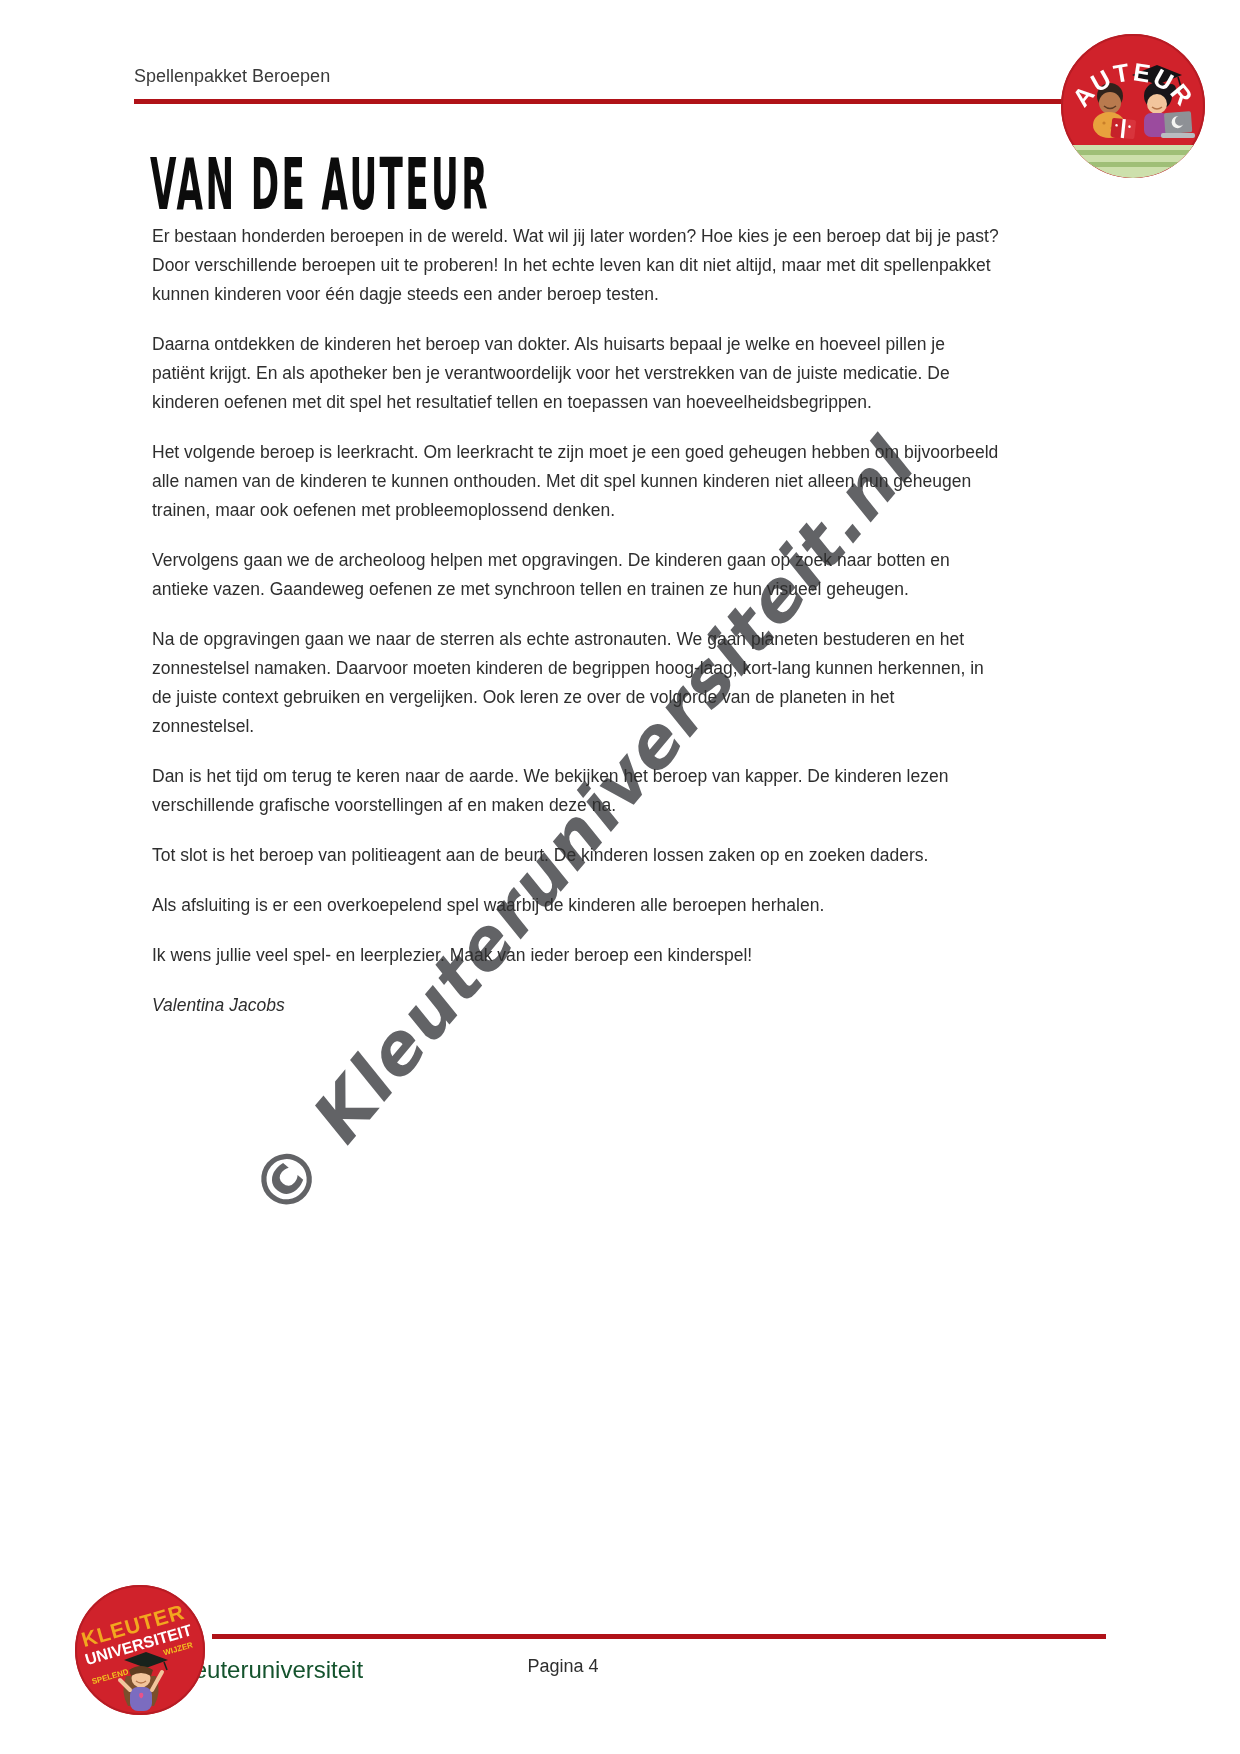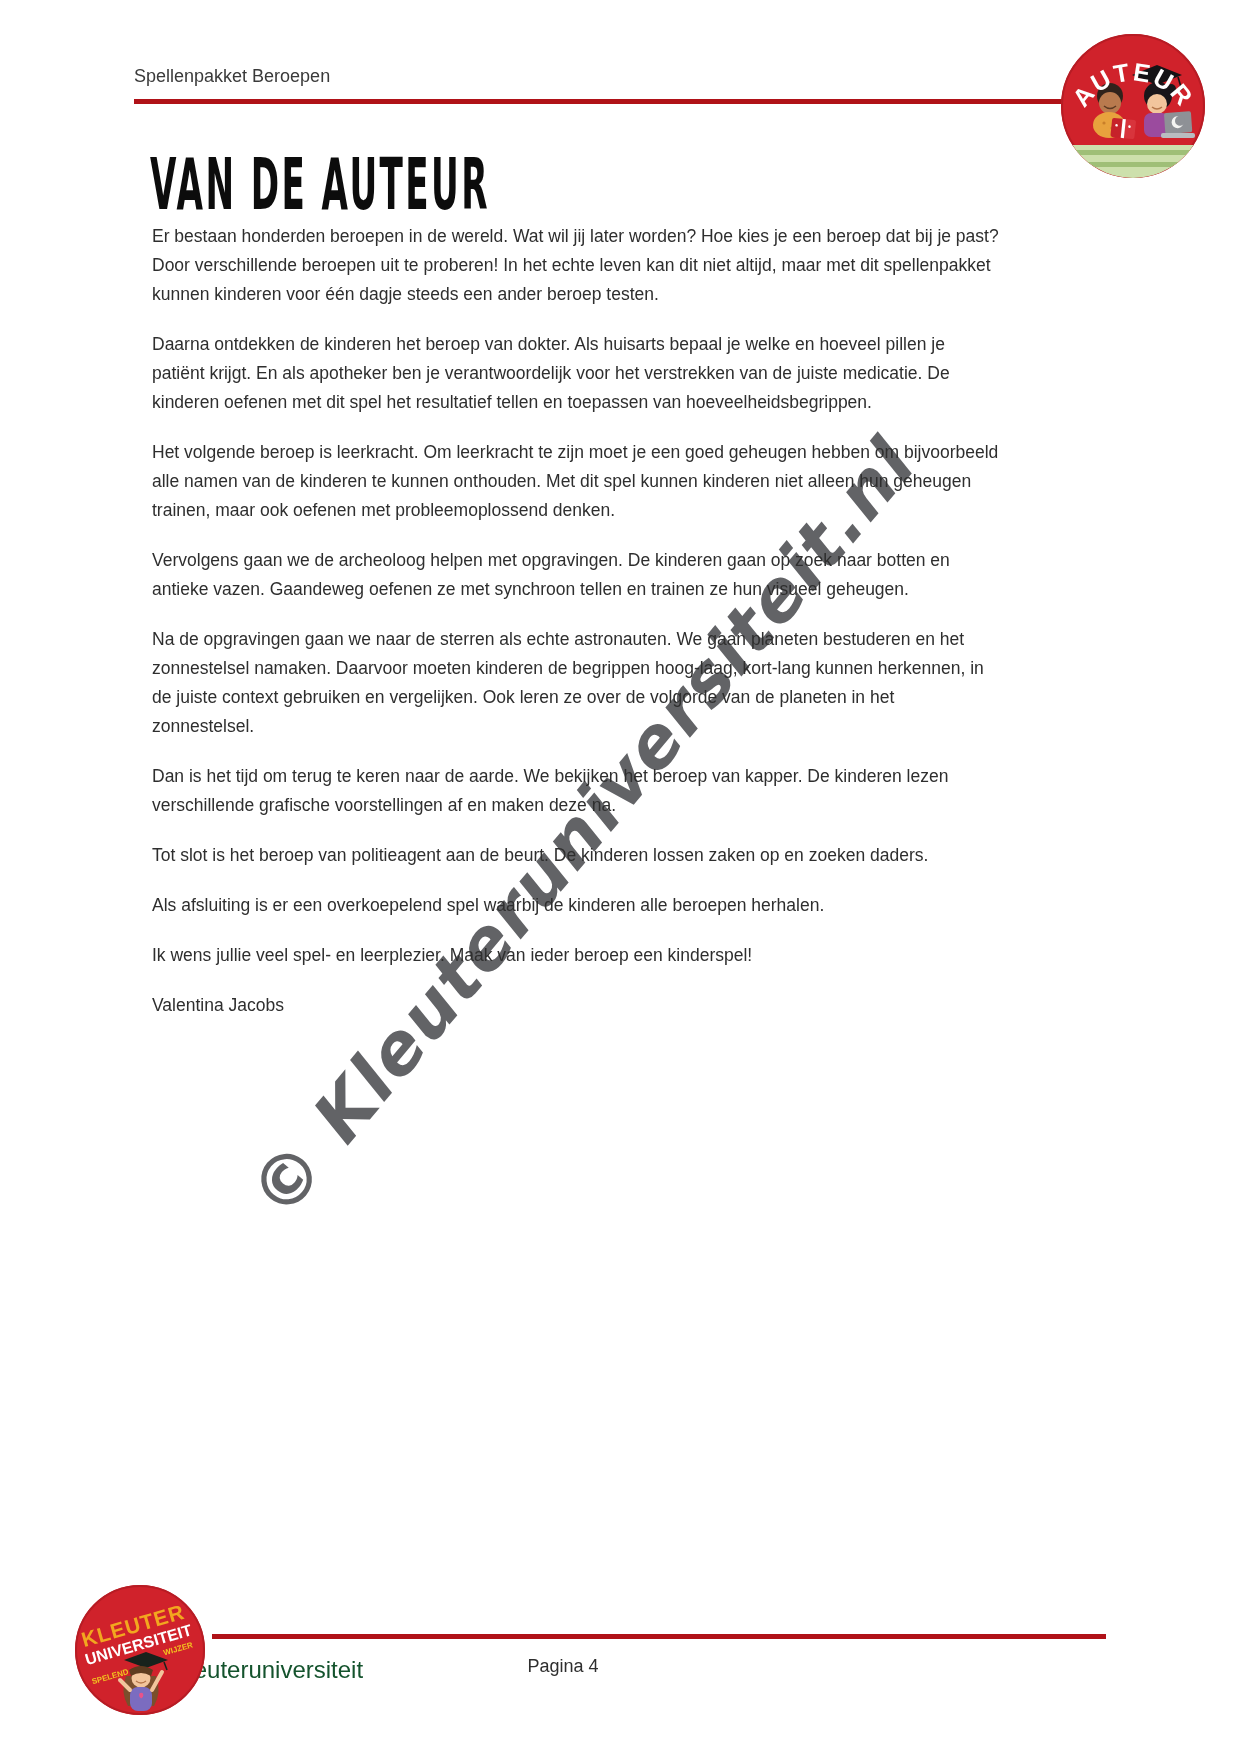--- a/index.html
+++ b/index.html
@@ -69,21 +69,21 @@
   .body-text {
     position: absolute;
     left: 152px; top: 222px;
     width: 848px;
     font-size: 17.5px;
     line-height: 29px;
     color: #2e2e2e;
     z-index: 2;
   }
   .body-text p { margin: 0 0 21px 0; }
-  .signature { }
+  .signature { font-style: italic; }
   
   .footer-logo {
     position: absolute;
     left: 74px; top: 1584px;
     width: 132px; height: 132px;
     z-index: 3;
   }
   .footer-rule {
     position: absolute;
     left: 212px; top: 1634px;

